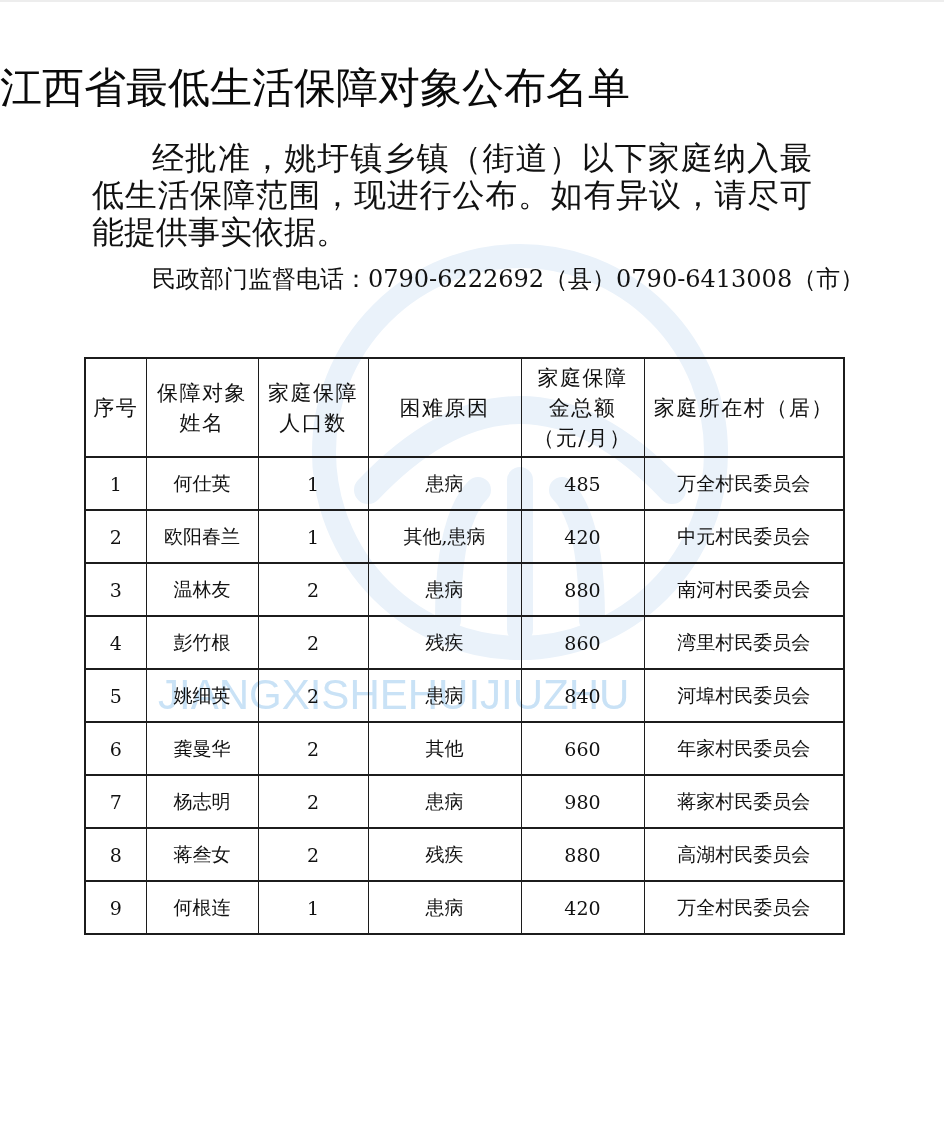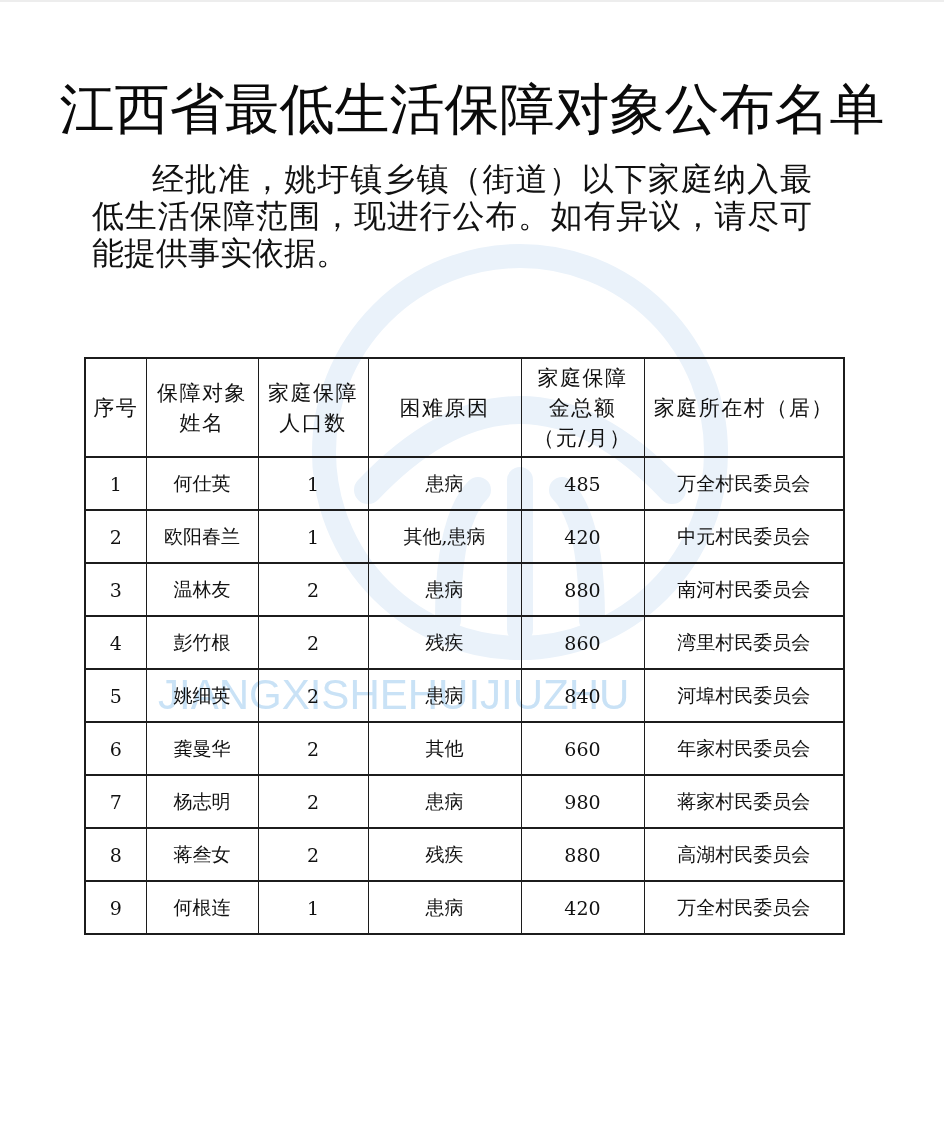--- a/index.html
+++ b/index.html
@@ -30,24 +30,23 @@
     letter-spacing: 67px;
     color: var(--wm-color, #c9e2f6);
     white-space: nowrap;
   }
 
   
   .content { position: relative; z-index: 1; }
 
   .doc-title {
     margin: 0;
-    padding-top: 83px;
+    padding-top: 62px;
     line-height: 48px;
-    text-align: center;
-    font-size: 55px;
+    font-size: 42px;
     font-weight: normal;
     color: #0a0a0a;
   }
 
   .intro {
     margin: 28px 132px 0 92px;
     font-size: 32px;
     line-height: 37px;
     text-indent: 60px;
     text-align: justify;
@@ -113,20 +112,21 @@
     </g>
   </svg>
   <div class="wm-latin">JIANGXISHEHUIJIUZHU</div>
 </div>
 
 <div class="content">
   <h1 class="doc-title">江西省最低生活保障对象公布名单</h1>
 
   <p class="intro">经批准，姚圩镇乡镇（街道）以下家庭纳入最低生活保障范围，现进行公布。如有异议，请尽可能提供事实依据。</p>
 
+  <p class="phone-line first">民政部门监督电话：0790-6222692（县）0790-6413008（市）</p>
 
 
   <div class="table-wrap">
     <table class="records">
       <colgroup>
         <col style="width:61px">
           <col style="width:112px">
           <col style="width:110px">
         <col style="width:153px">
           <col style="width:123px">

